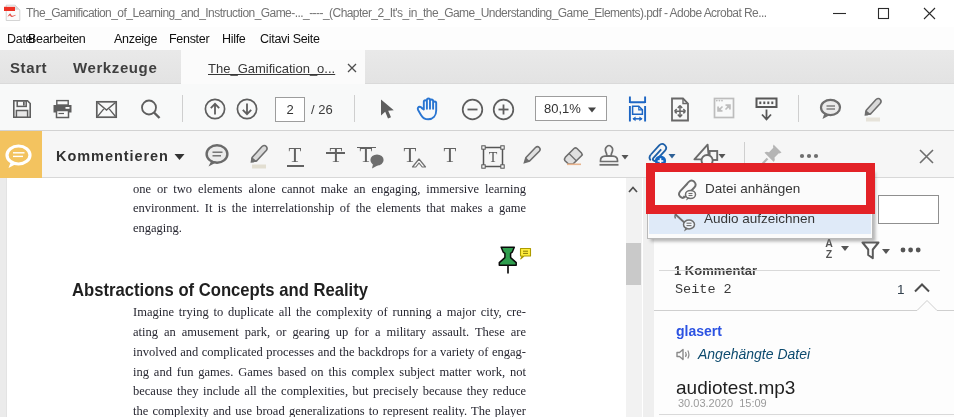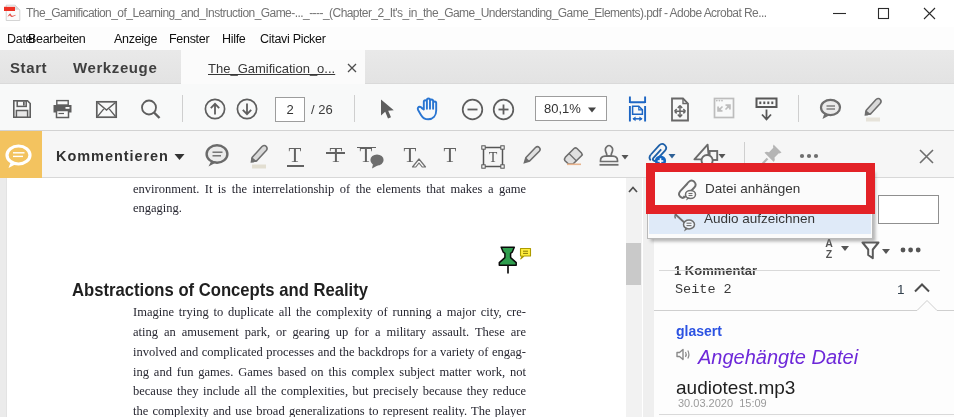--- a/index.html
+++ b/index.html
@@ -45,21 +45,21 @@
   </svg>
 <svg class="ic" style="left:919px;top:4px" width="21" height="19">
     <path d="M5 4 L16 15 M16 4 L5 15" stroke="#2b2b2b" stroke-width="1.1"></path>
   </svg>
 
 <div class="abs menu" style="left:7px">Datei</div>
 <div class="abs menu" style="left:28px">Bearbeiten</div>
 <div class="abs menu" style="left:114px">Anzeige</div>
 <div class="abs menu" style="left:169px">Fenster</div>
 <div class="abs menu" style="left:222px">Hilfe</div>
-<div class="abs menu" style="left:260px">Citavi Picker</div>
+<div class="abs menu" style="left:260px">Citavi Seite</div>
 
 <div class="abs tabtxt" style="left:10px">Start</div>
 <div class="abs tabtxt" style="left:73px">Werkzeuge</div>
 <div class="abs" id="doctab"></div>
 <div class="abs" style="left:208px;top:61px;font-size:13px;color:#383838;white-space:nowrap;text-decoration:underline;">The_Gamification_o...</div>
 <svg class="ic" style="left:345px;top:61px" width="14" height="14">
     <path d="M3 3 L11 11 M11 3 L3 11" stroke="#4d4d4d" stroke-width="1.3"></path>
   </svg>
 
 <svg class="ic" style="left:11px;top:98px" width="22" height="22" viewBox="0 0 22 22">
@@ -278,20 +278,21 @@
     <circle cx="4" cy="6" r="2.1" fill="#6e6e6e"></circle>
     <circle cx="11" cy="6" r="2.1" fill="#6e6e6e"></circle>
     <circle cx="18" cy="6" r="2.1" fill="#6e6e6e"></circle>
   </svg>
 
 <svg class="ic" style="left:917px;top:147px" width="19" height="19">
     <path d="M3 3 L16 16 M16 3 L3 16" stroke="#6e6e6e" stroke-width="1.6"></path>
   </svg>
 
 <div class="abs serif bodyline" style="left:133px;top:179.6px;font-size:12.5px;line-height:19.6px;">
+<div>one or two elements alone cannot make an engaging, immersive learning</div>
 <div>environment. It is the interrelationship of the elements that makes a game</div>
 <div style="text-align-last:left;">engaging.</div>
 </div>
 <div class="abs" style="left:72px;top:278.6px;font-size:18.5px;font-weight:bold;color:#1f1f1f;transform:scaleX(0.9);transform-origin:0 0;white-space:nowrap;">Abstractions of Concepts and Reality</div>
 <div class="abs serif bodyline" style="left:133px;top:303.4px;font-size:12.5px;line-height:19.7px;">
 <div>Imagine trying to duplicate all the complexity of running a major city, cre-</div>
 <div>ating an amusement park, or gearing up for a military assault. These are</div>
 <div>involved and complicated processes and the backdrops for a variety of engag-</div>
 <div>ing and fun games. Games based on this complex subject matter work, not</div>
 <div>because they include all the complexities, but precisely because they reduce</div>
@@ -344,21 +345,21 @@
 
 <svg class="ic" style="left:654px;top:297.2px" width="300" height="16" viewBox="0 0 300 16">
     <path d="M0 13.5 H263 L273 3.5 L283 13.5 H300" fill="none" stroke="#cfcfcf" stroke-width="1"></path>
   </svg>
 
 <div class="abs" style="left:676px;top:323px;font-size:14px;font-weight:bold;color:#2b52e2;">glasert</div>
 <svg class="ic" style="left:675px;top:347px" width="17" height="15" viewBox="0 0 17 15">
     <path d="M2 5.5 H4.5 L8 2.5 V12.5 L4.5 9.5 H2 Z" fill="none" stroke="#8a8a8a" stroke-width="1.4" stroke-linejoin="round"></path>
     <path d="M10.5 5 Q12 7.5 10.5 10 M12.8 3.5 Q15 7.5 12.8 11.5" fill="none" stroke="#8a8a8a" stroke-width="1.2"></path>
   </svg>
-<div class="abs" style="left:698px;top:346px;font-size:20px;font-style:italic;color:#6d28d9;">Angehängte Datei</div>
+<div class="abs" style="left:698px;top:346px;font-size:14px;font-style:italic;color:#0c4a6e;">Angehängte Datei</div>
 <div class="abs" style="left:676px;top:377px;font-size:19px;color:#1f1f1f;">audiotest.mp3</div>
 <div class="abs" style="left:678px;top:397.4px;font-size:11px;color:#9a9a9a;">30.03.2020&nbsp; 15:09</div>
 <div class="abs" style="left:659px;top:414px;width:295px;height:1px;background:#d9d9d9;"></div>
 
 <div class="abs" style="left:647px;top:169px;width:226px;height:70px;background:#fbfbfb;border:1px solid #b9b9b9;box-shadow:2.5px 2.5px 3px rgba(120,120,120,0.55);box-sizing:border-box;"></div>
 <div class="abs" style="left:649px;top:213px;width:222px;height:21px;background:#dfeaf8;"></div>
 
 <svg class="ic" style="left:674px;top:177px" width="26" height="26" viewBox="0 0 26 26">
     <path d="M6.3 14.2 L14.5 5.2 Q17.5 2.2 20.3 4.8 Q23 7.5 20.3 10.5 L12.5 18.8 Q11 20.4 9.2 19.2 M6.3 14.2 Q3.6 17.4 6.3 19.8 Q9 22.2 11.8 19.4 M6.3 14.2 L13.5 6.5" fill="none" stroke="#6e6e6e" stroke-width="1.9"></path>
     <ellipse cx="16.5" cy="17.5" rx="5" ry="4" fill="#f9f9f9" stroke="#6e6e6e" stroke-width="1.5"></ellipse>

